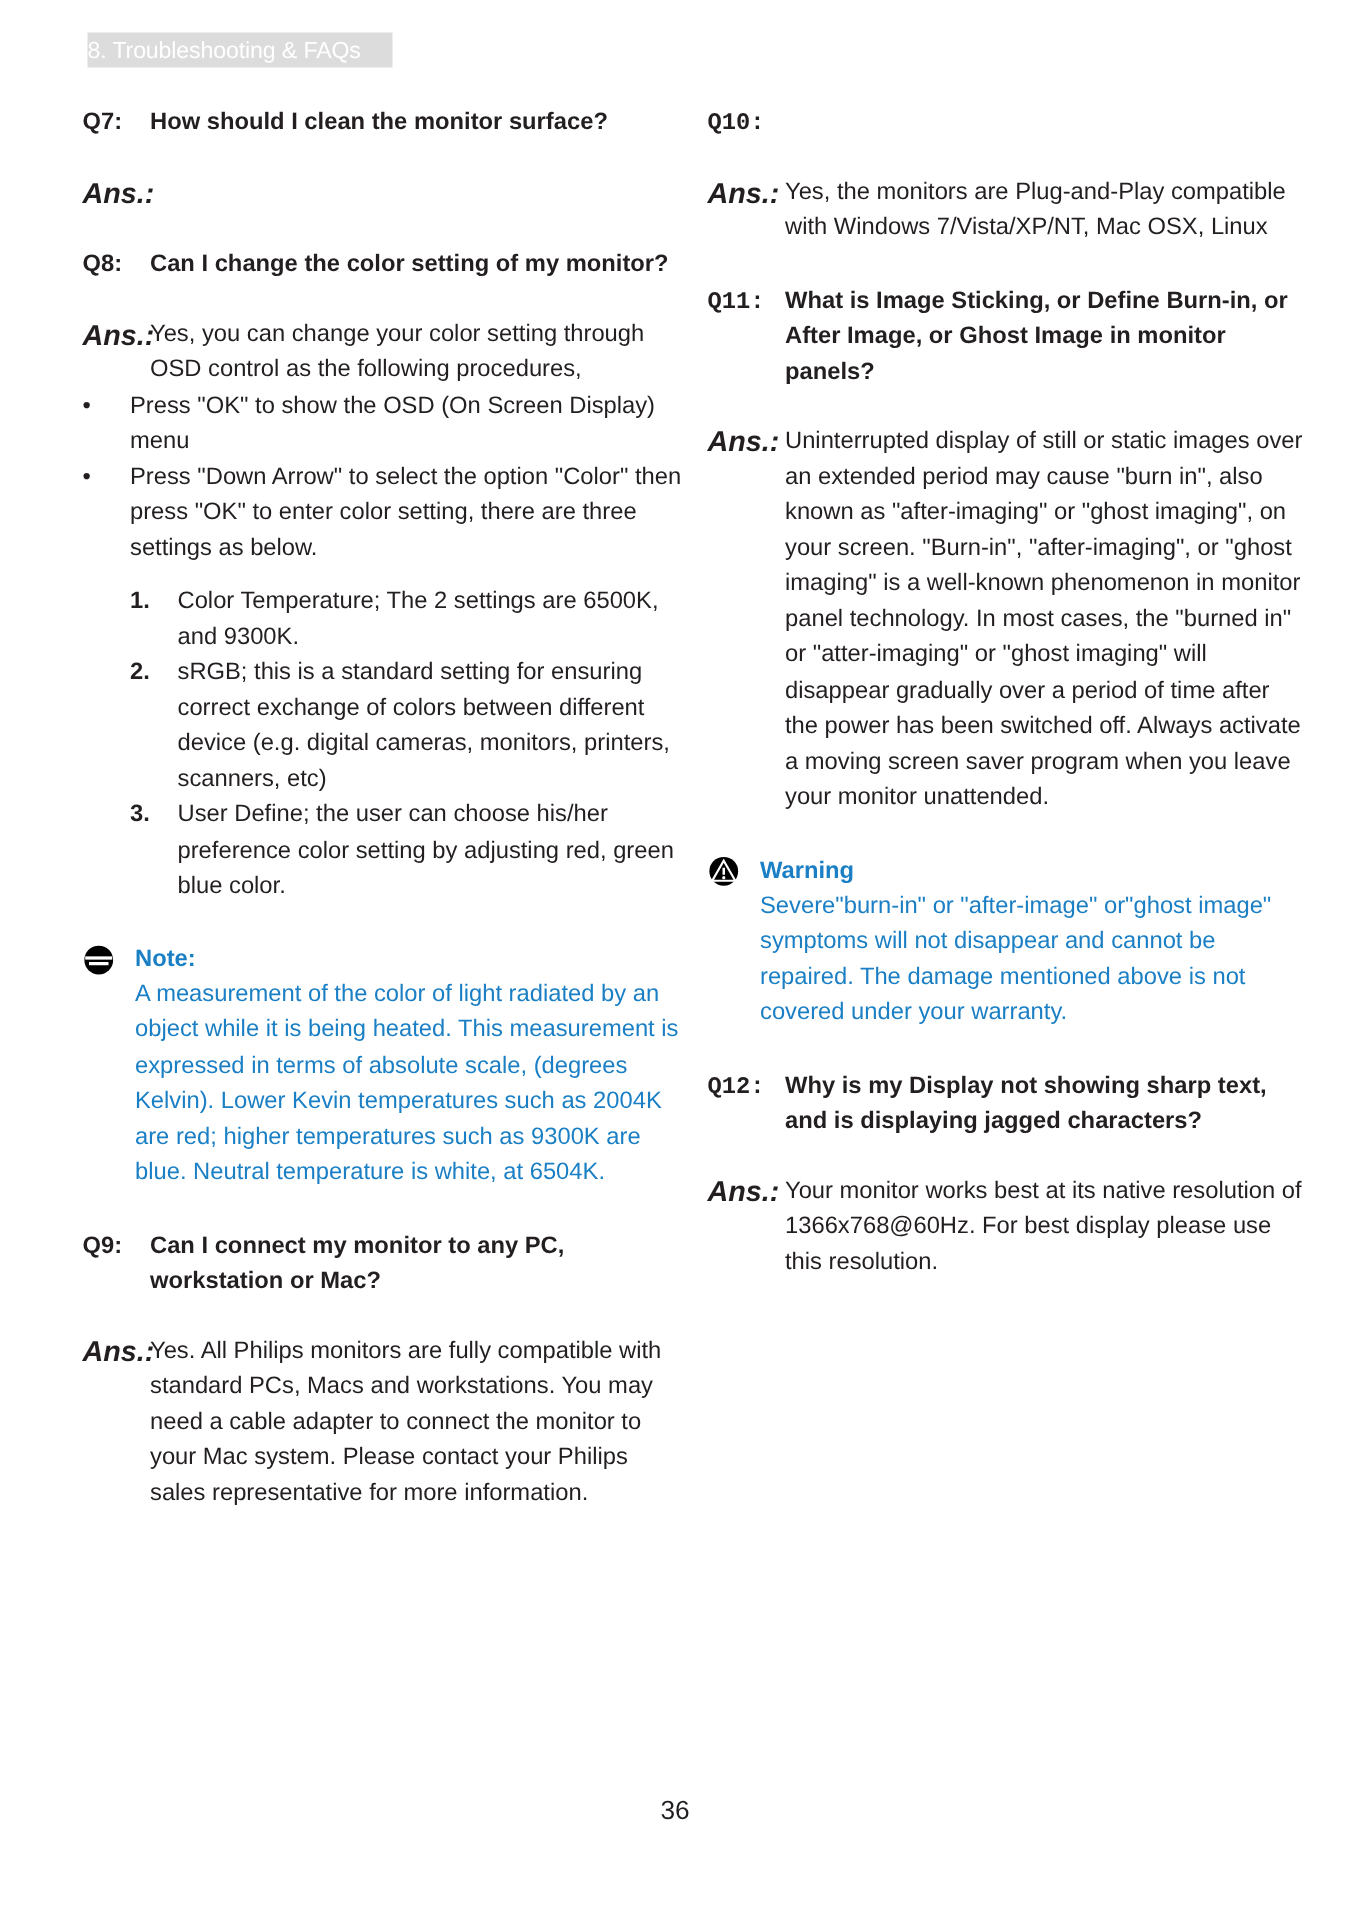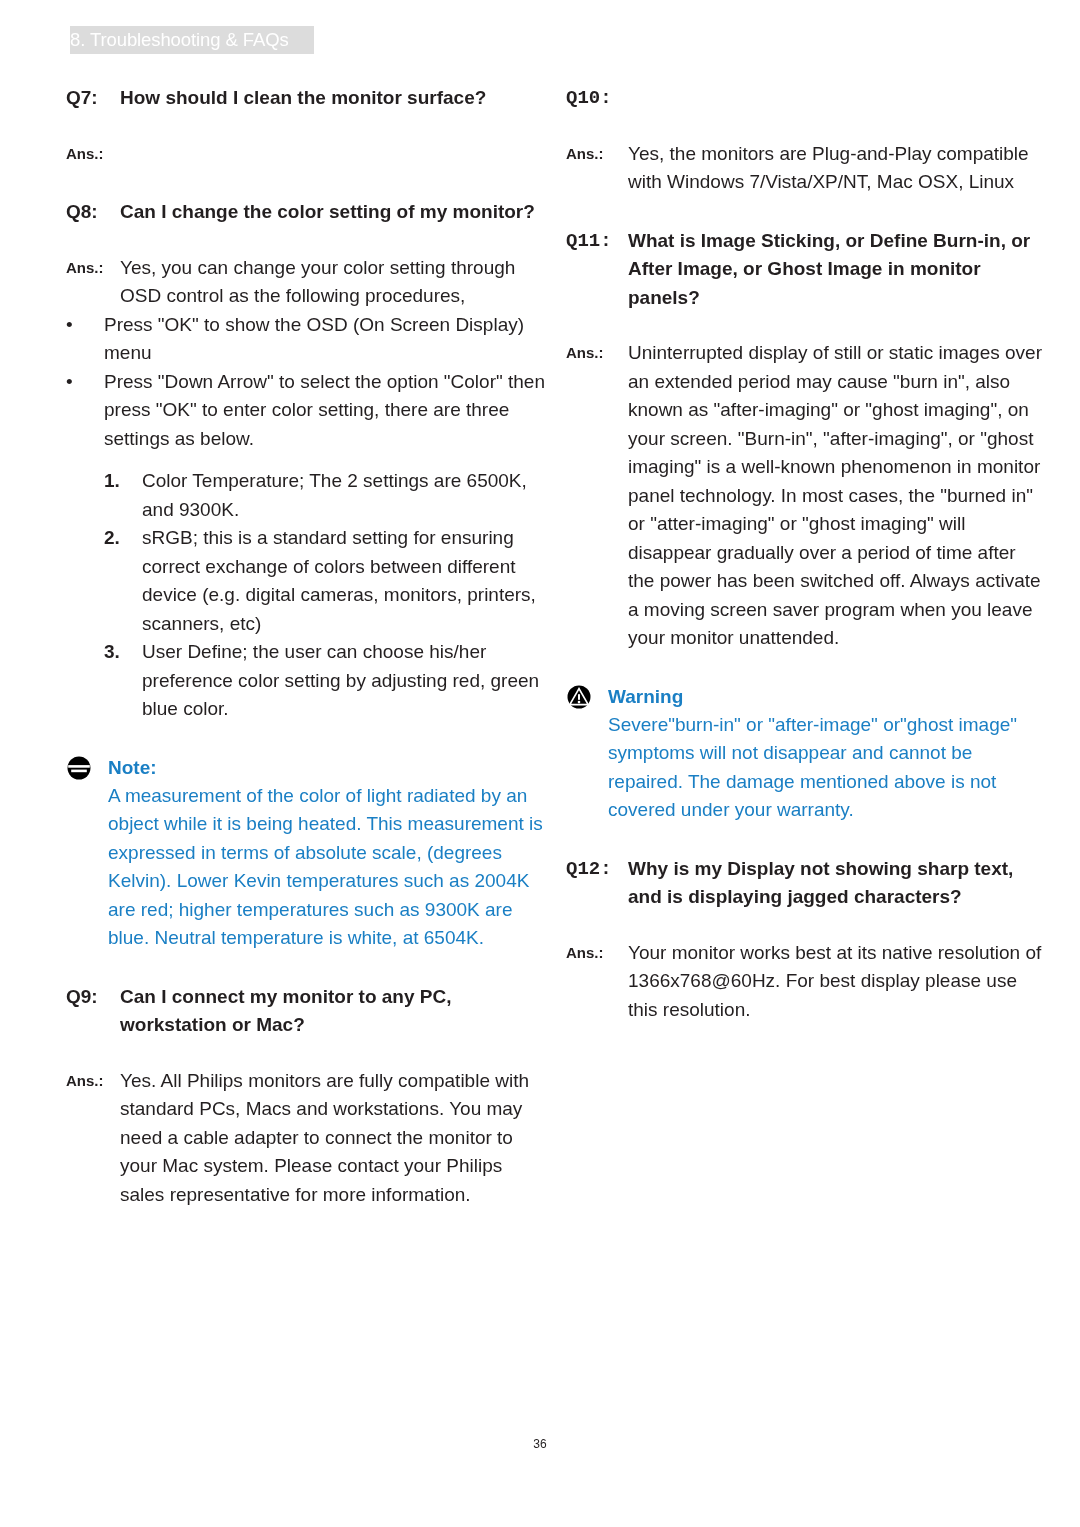--- a/index.html
+++ b/index.html
@@ -67,24 +67,25 @@
   .q-label.w-narrow { width: 54px; }
   .q-label.w-wide   { width: 62px; font-family: Liberation Mono, monospace; }
   .q-text {
     font-weight: bold;
     font-size: 19px;
     line-height: 28.5px;
     flex: 1 1 auto;
   }
   .a-label {
     font-weight: bold;
-    font-size: 15px;
+    font-size: 23px;
     line-height: 28.5px;
     flex: 0 0 auto;
     white-space: nowrap;
+    font-style: italic;
   }
   .a-label.w-narrow { width: 54px; }
   .a-label.w-wide   { width: 62px; }
   .a-text {
     font-size: 19px;
     line-height: 28.5px;
     flex: 1 1 auto;
     font-weight: 400;
   }
   .gap-q { height: 27px; }
@@ -152,21 +153,21 @@
     margin-left: 42px;
   }
 
   
   .page-number {
     position: absolute;
     left: 0;
     top: 1437px;
     width: 1080px;
     text-align: center;
-    font-size: 12px;
+    font-size: 21px;
     color: #231f20;
   }
 </style>
 </head>
 <body>
 
 <div class="header-tab">
   <span class="header-tab-label">8. Troubleshooting &amp; FAQs</span>
 </div>
 

